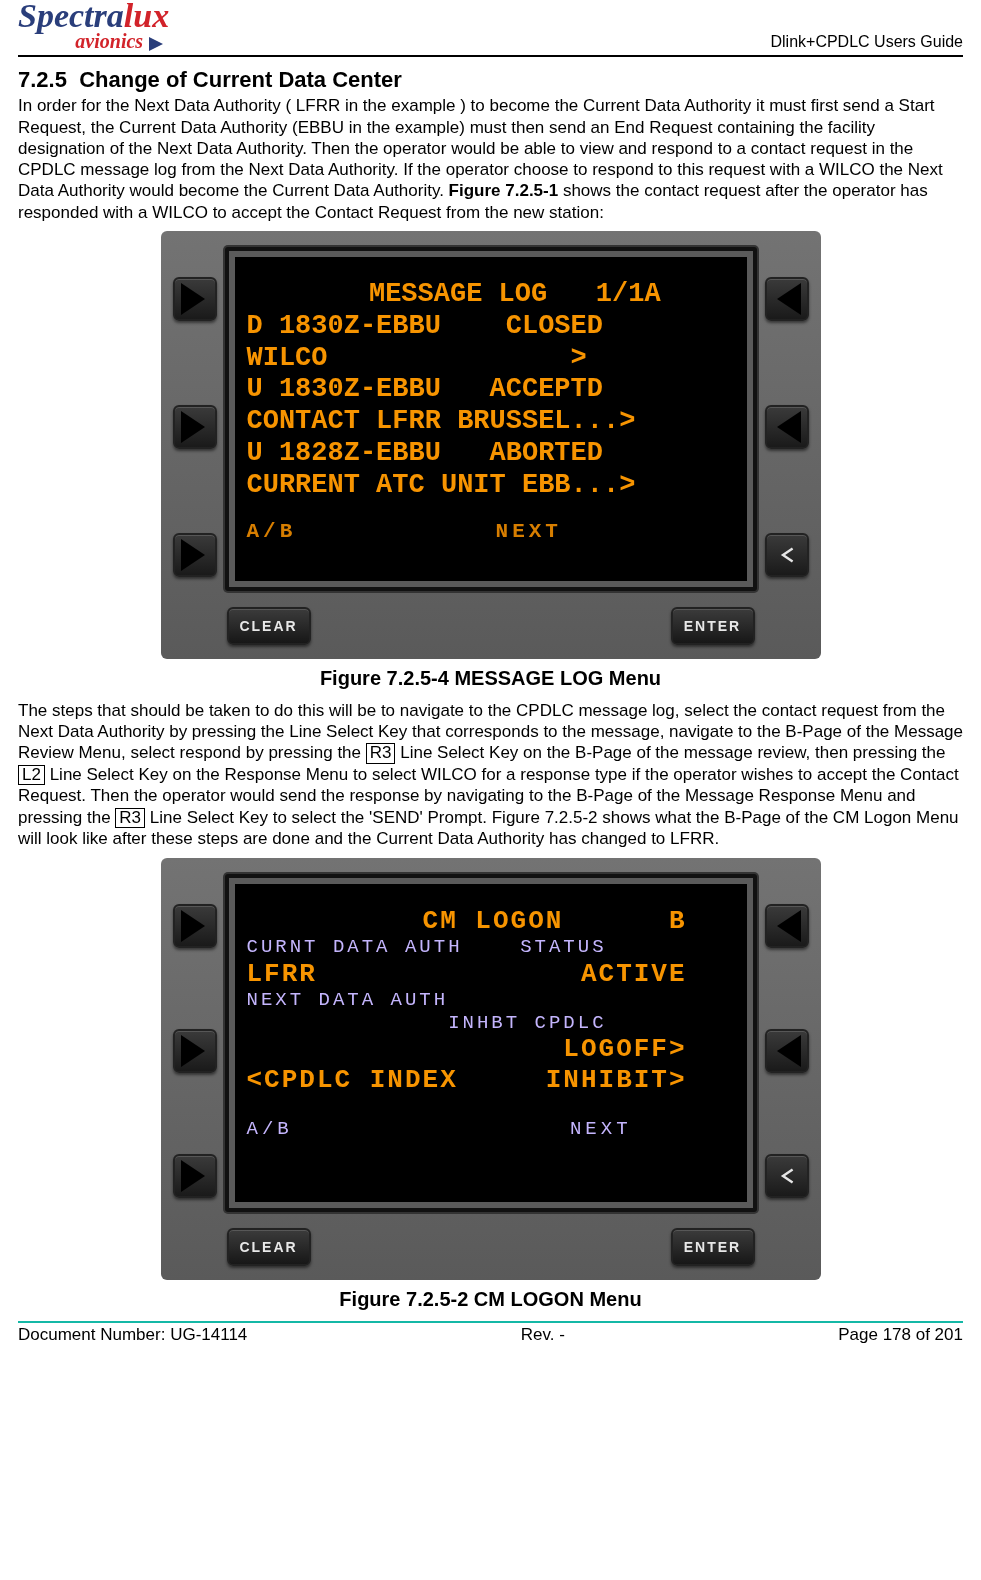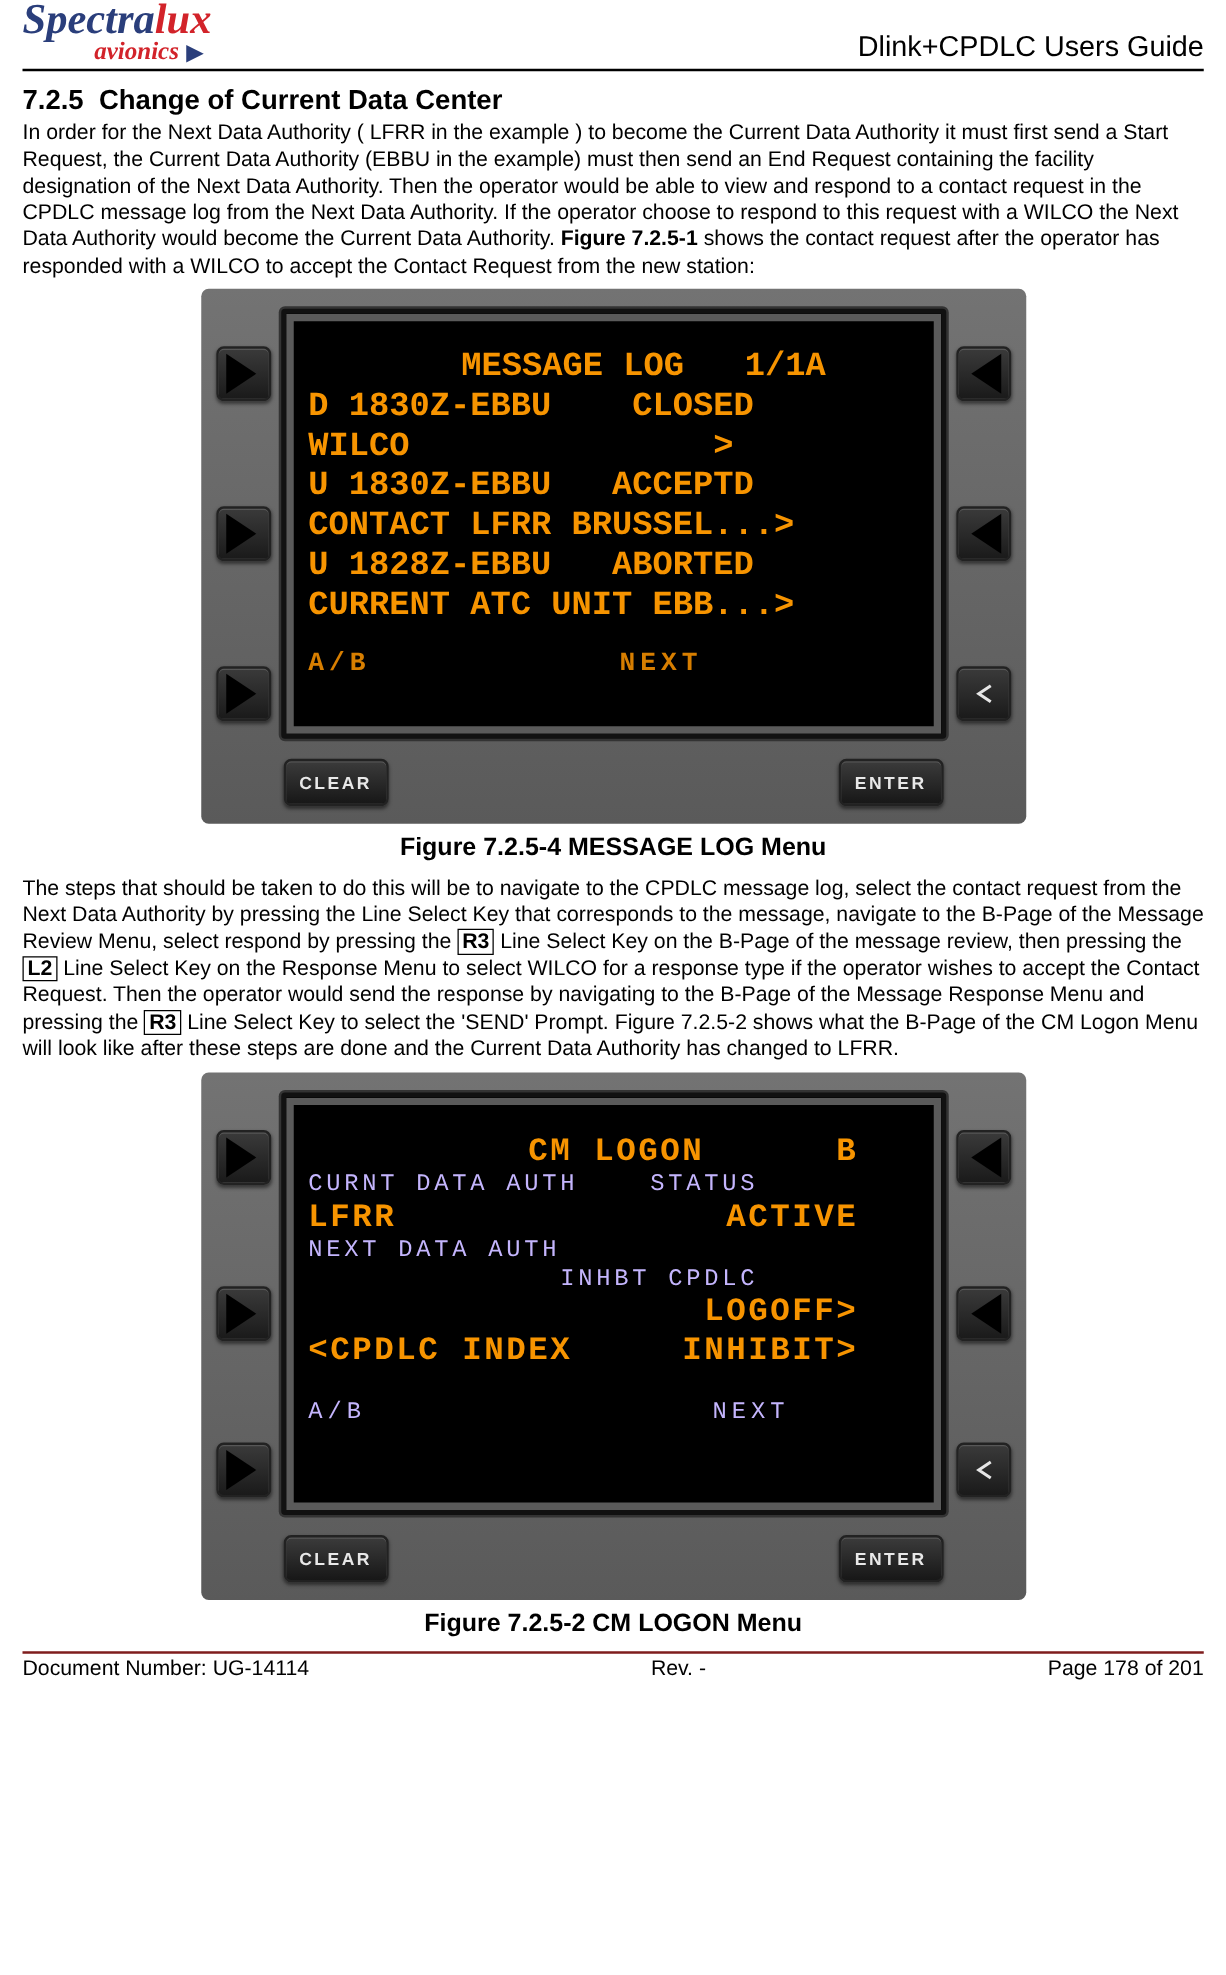--- a/index.html
+++ b/index.html
@@ -30,32 +30,32 @@
   }
   .logo .l1 { font-size: 34px; color:#000; }
   .logo .l1 .red { color:#d2232a; }
   .logo .l1 .blue { color:#2a3e7b; }
   .logo .l2 { font-size: 20px; color:#d2232a; text-align:right; padding-right:6px; }
   .logo .l2 .shape {
     display:inline-block; width:0; height:0;
     border-top:7px solid transparent; border-bottom:7px solid transparent;
     border-left:14px solid #2a3e7b; margin-left:6px; vertical-align:middle;
   }
-  .doc-title { font-size: 23px; }
+  .doc-title { font-size: 16px; }
   h2.section {
     font-size: 22px; font-weight:bold; margin: 8px 0 2px 0;
   }
   p.body {
     margin: 0 0 8px 0;
     line-height: 1.25;
     text-align: left;
     font-size: 17px;
   }
   .bold { font-weight:bold; }
-  .key { border:1px solid #000; padding: 0 3px; display:inline-block; line-height:1.1;font-weight:bold; }
+  .key { border:1px solid #000; padding: 0 3px; display:inline-block; line-height:1.1; }
   .fig-caption {
     text-align:center; font-weight:bold; font-size:20px; margin: 8px 0 10px 0;
   }
   
   .device {
     width: 660px;
     margin: 6px auto 4px auto;
     background: linear-gradient(#737373,#5a5a5a);
     border-radius: 6px;
     padding: 10px 10px 14px 10px;
@@ -97,21 +97,21 @@
   .rect-btn {
     min-width:80px; height:34px;
     background: linear-gradient(#3b3b3b,#171717);
     border: 2px solid #222; border-radius:6px;
     box-shadow: 0 2px 3px rgba(0,0,0,.5), inset 0 1px 0 rgba(255,255,255,.15);
     color:#e8e8e8; font-size:14px; font-weight:bold; letter-spacing:2px;
     display:flex; align-items:center; justify-content:center;
     font-family: Arial, sans-serif;
   }
   .ftr {
-    border-top: 2px solid #7f1d1d;
+    border-top: 2px solid #14b8a6;
     display:flex; justify-content:space-between;
     font-size: 17px;
     padding-top: 2px;
     margin-top: 6px;
   }
 </style>
 </head>
 <body>
 
 <div class="page">

